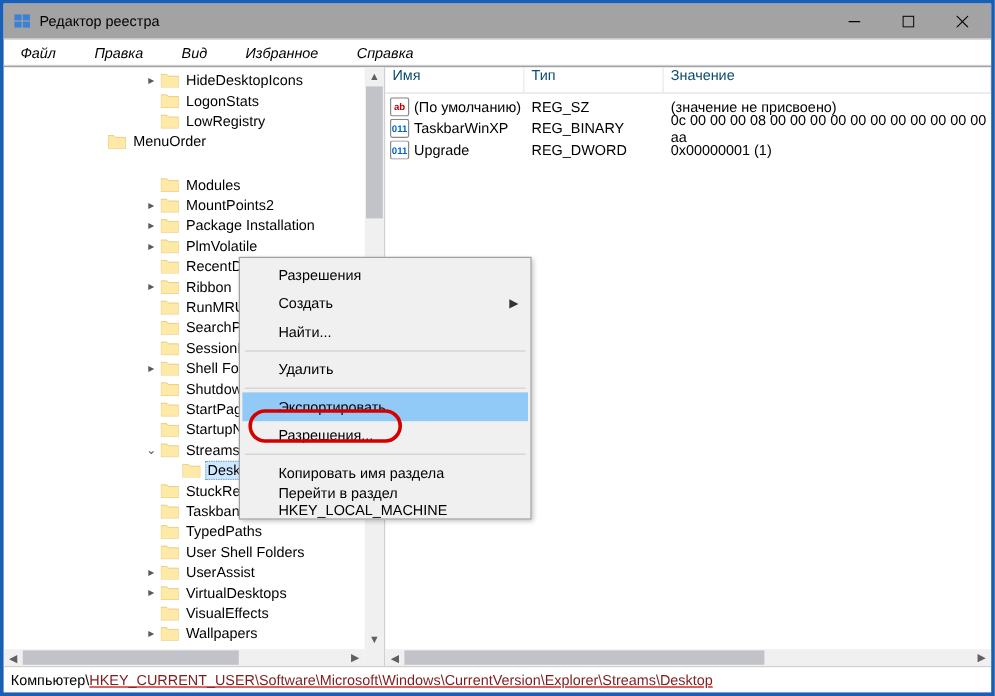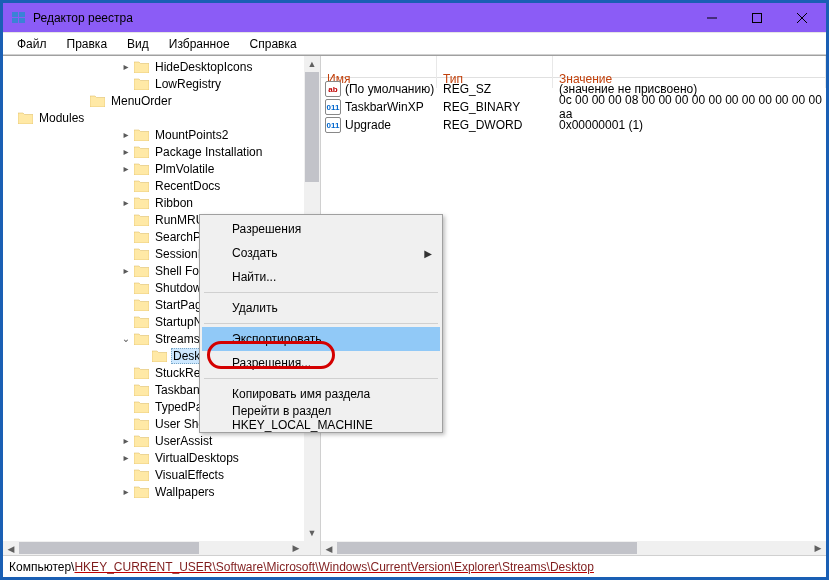--- a/index.html
+++ b/index.html
@@ -1,24 +1,24 @@
 <!DOCTYPE html>
 <html><head>
 <meta charset="utf-8">
 <style>
 * { box-sizing: border-box; margin: 0; padding: 0; font-family: "Segoe UI", Tahoma, sans-serif; font-size: 12px; }
 body { width: 829px; height: 580px; background: #fff; overflow: hidden; border: 3px solid #1a5fb4; }
 
-.titlebar { height: 30px; background: #8b5cf6; display: flex; align-items: center; padding: 0 2px 0 8px; border-bottom: 1px solid #e5e5e5; }
+.titlebar { height: 30px; background: #a3a3a3; display: flex; align-items: center; padding: 0 2px 0 8px; border-bottom: 1px solid #e5e5e5; }
 .titlebar .app-icon { width: 16px; height: 16px; margin-right: 6px; display: inline-block; }
 .titlebar .title { flex: 1; font-size: 12px; color: #000; }
 .win-btns { display: flex; }
 .win-btn { width: 45px; height: 29px; display: flex; align-items: center; justify-content: center; color: #000; }
 
-.menubar { height: 22px; display: flex; align-items: center; padding: 0 6px; gap: 4px; border-bottom: 1px solid #d0d0d0; }
+.menubar { height: 22px; display: flex; align-items: center; padding: 0 6px; gap: 16px; border-bottom: 1px solid #d0d0d0; font-style: italic; }
 .menubar span { padding: 2px 8px; font-size: 12px; }
 
 .client { position: relative; display: flex; height: calc(100% - 30px - 22px - 22px); border-top: 1px solid #a0a0a0; }
 
 .tree-pane { width: 318px; overflow: hidden; border-right: 1px solid #d0d0d0; position: relative; }
 .tree { position: absolute; left: 0; top: 0; right: 16px; bottom: 14px; overflow: hidden; padding-top: 2px; }
 .tree-row { height: 17px; display: flex; align-items: center; white-space: nowrap; }
 .exp { width: 14px; text-align: center; color: #5a5a5a; font-size: 10px; display: inline-block; }
 .folder { width: 16px; height: 14px; margin: 0 3px 0 1px; display: inline-flex; align-items: center; }
 .folder svg { width: 15px; height: 12px; }
@@ -28,21 +28,21 @@
 .vscroll { position: absolute; right: 0; top: 0; bottom: 14px; width: 16px; background: #f0f0f0; }
 .vscroll .arrow { height: 16px; background: #f0f0f0; display: flex; align-items: center; justify-content: center; color: #606060; font-size: 9px; }
 .vscroll .thumb { position: absolute; left: 1px; right: 1px; background: #c2c3c9; }
 .hscroll { position: absolute; left: 0; right: 16px; bottom: 0; height: 14px; background: #f0f0f0; }
 .hscroll .harrow { width: 16px; height: 14px; display: inline-flex; align-items: center; justify-content: center; color: #606060; font-size: 9px; }
 .hscroll .hthumb { position: absolute; top: 1px; bottom: 1px; background: #c2c3c9; }
 .corner { position: absolute; right: 0; bottom: 0; width: 16px; height: 14px; background: #f0f0f0; }
 
 .list-pane { flex: 1; position: relative; }
 .list-header { height: 22px; display: flex; border-bottom: 1px solid #e0e0e0; }
-.list-header div { padding: 16px 6px; border-right: 1px solid #e8e8e8; color: #c2410c; font-size: 12px; }
+.list-header div { padding: 0 6px; border-right: 1px solid #e8e8e8; color: #0c4a6e; font-size: 12px; }
 .list-body { padding: 2px 0; }
 .list-row { height: 18px; display: flex; align-items: center; }
 .list-row .vicon { width: 16px; height: 16px; margin: 0 4px 0 4px; border: 1px solid #888; border-radius: 2px; background: #fff; display: inline-flex; align-items: center; justify-content: center; font-size: 8px; font-weight: bold; }
 .col-name { width: 116px; display: flex; align-items: center; overflow: hidden; }
 .col-type { width: 116px; padding-left: 6px; }
 .col-value { flex: 1; padding-left: 6px; overflow: hidden; }
 
 .statusbar { height: 22px; border-top: 1px solid #d0d0d0; display: flex; align-items: center; padding: 0 6px; font-size: 12px; }
 .statusbar .path { color: #7f1d1d; text-decoration: underline; text-decoration-color: #c00000; }
 
@@ -108,32 +108,41 @@
           </span>
           <span class="label">HideDesktopIcons</span>
         </div>
         <div class="tree-row" style="padding-left: 116px;">
           <span class="exp"></span>
           <span class="folder">
             <svg viewBox="0 0 15 12">
               <path d="M0 1 L5 1 L6.5 2.5 L15 2.5 L15 12 L0 12 Z" fill="#ffe9a6" stroke="#d9b65a" stroke-width="0.5"></path>
             </svg>
           </span>
+          <span class="label">LogonStats</span>
+        </div>
+        <div class="tree-row" style="padding-left: 116px;">
+          <span class="exp"></span>
+          <span class="folder">
+            <svg viewBox="0 0 15 12">
+              <path d="M0 1 L5 1 L6.5 2.5 L15 2.5 L15 12 L0 12 Z" fill="#ffe9a6" stroke="#d9b65a" stroke-width="0.5"></path>
+            </svg>
+          </span>
           <span class="label">LowRegistry</span>
         </div>
         <div class="tree-row" style="padding-left: 72px;">
           <span class="exp"></span>
           <span class="folder">
             <svg viewBox="0 0 15 12">
               <path d="M0 1 L5 1 L6.5 2.5 L15 2.5 L15 12 L0 12 Z" fill="#ffe9a6" stroke="#d9b65a" stroke-width="0.5"></path>
             </svg>
           </span>
           <span class="label">MenuOrder</span>
         </div>
-        <div class="tree-row" style="">
+        <div class="tree-row" style="padding-left: 116px; margin-top: 19px;">
           <span class="exp"></span>
           <span class="folder">
             <svg viewBox="0 0 15 12">
               <path d="M0 1 L5 1 L6.5 2.5 L15 2.5 L15 12 L0 12 Z" fill="#ffe9a6" stroke="#d9b65a" stroke-width="0.5"></path>
             </svg>
           </span>
           <span class="label">Modules</span>
         </div>
         <div class="tree-row" style="padding-left: 116px;">
           <span class="exp">▸</span>

